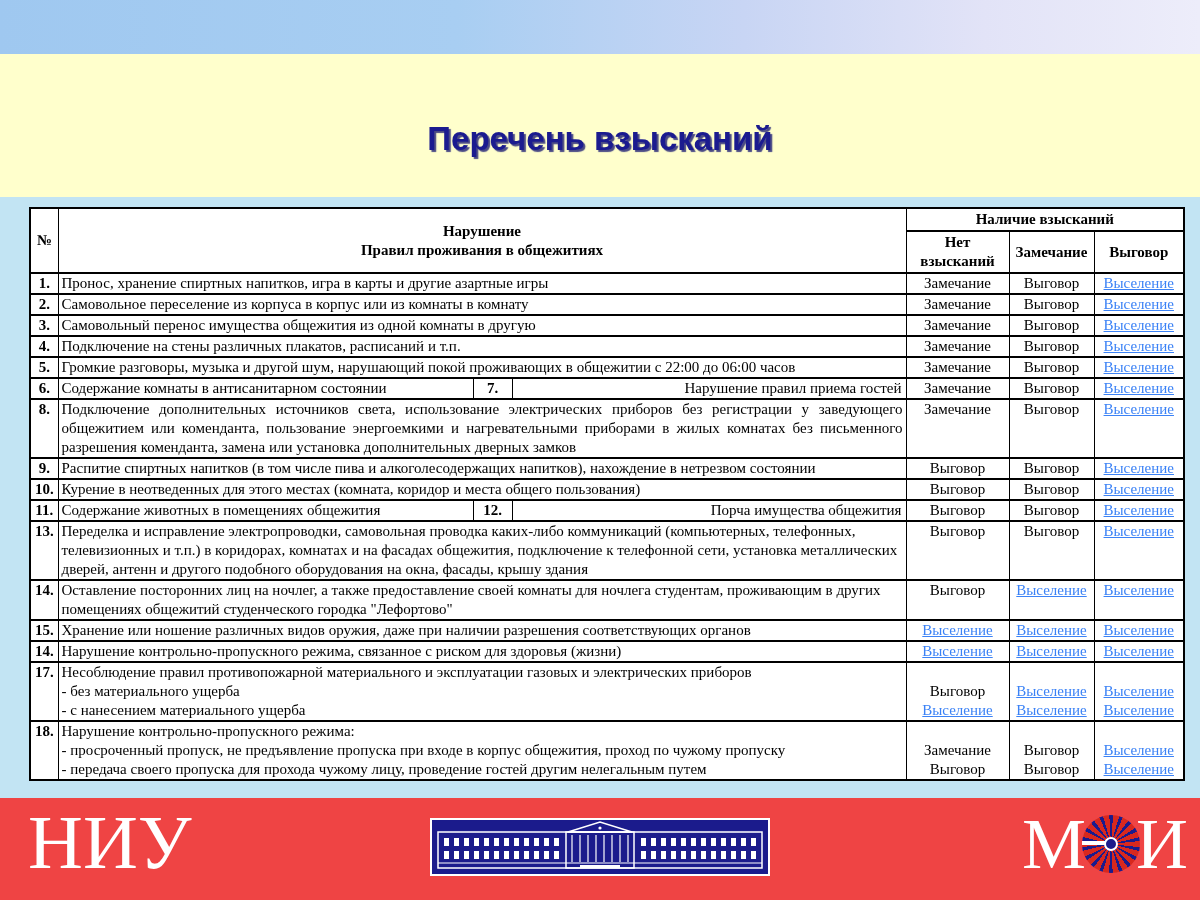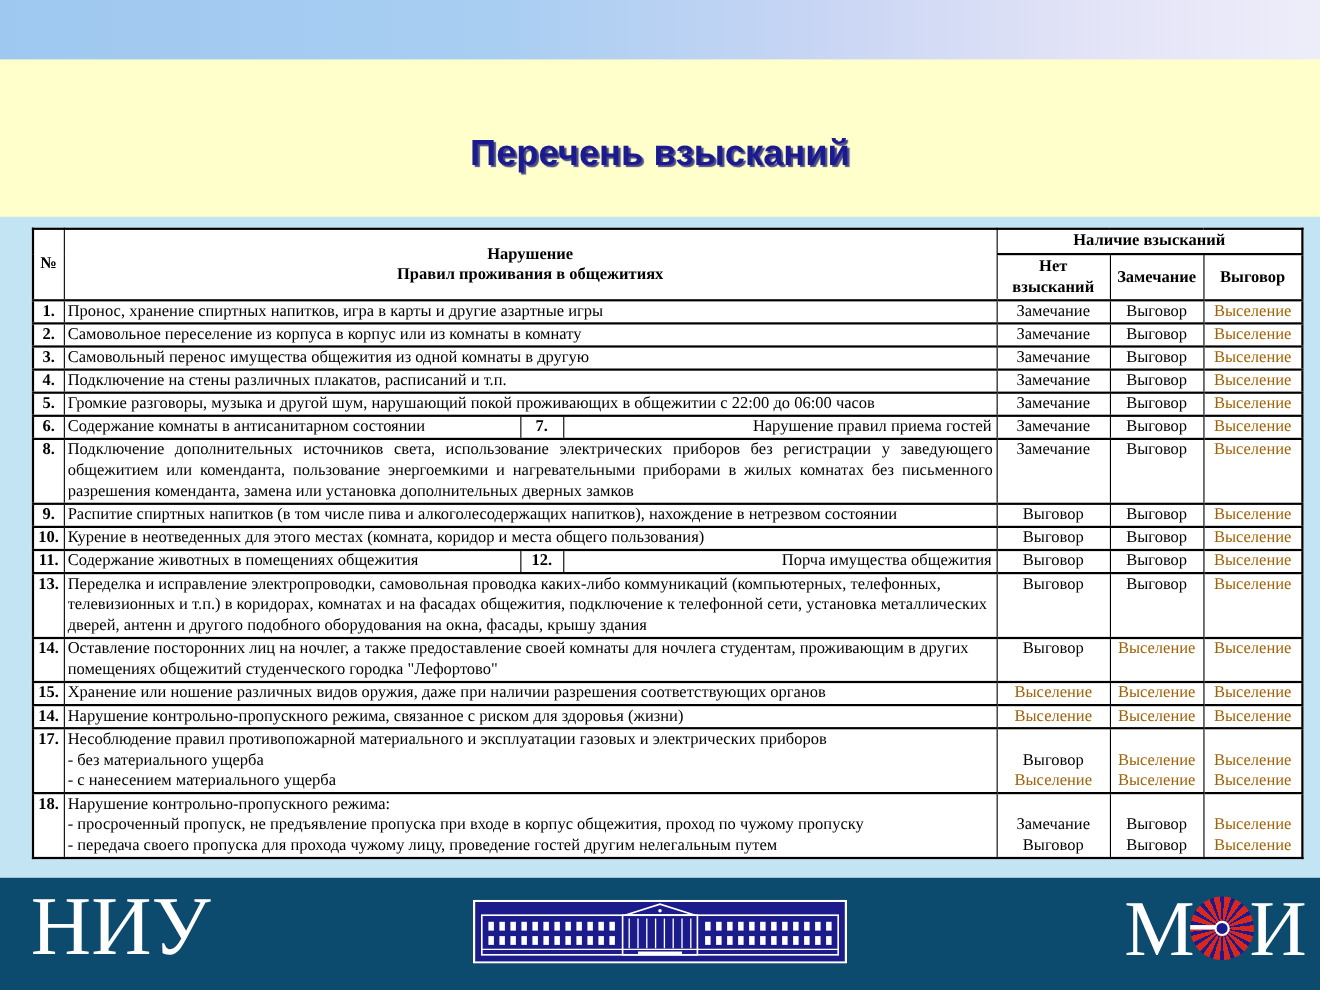--- a/index.html
+++ b/index.html
@@ -20,30 +20,30 @@
     width:1154px;table-layout:fixed;background:#ffffff;
     font-size:15px;color:#000;border:2px solid #000;}
   col.c1{width:28px;} col.c2{width:848px;} col.c3{width:103px;} col.c4{width:85px;} col.c5{width:90px;}
   .pen th,.pen td{border:1px solid #000;padding:0 3px;line-height:19px;vertical-align:top;}
   .pen thead th{border-bottom-width:2px;text-align:center;font-weight:bold;vertical-align:middle;padding:1px 2px;}
   .pen tbody td{border-top-width:2px;}
   td.c-num{text-align:center;font-weight:bold;padding:0 1px;}
   td.c-viol{text-align:left;}
   td.c-viol.justify{text-align:justify;font-family:Liberation Serif, serif;}
   td.c-pen{text-align:center;}
-  .red{color:#a16207;}
+  .red{color:#3b82f6;text-decoration:underline;}
   td.c-viol.splitcell{padding:0;margin-left:42px;}
   .split-flex{display:flex;align-items:stretch;height:100%;}
   .split-t1{flex:0 0 408px;padding:0 3px;}
   .split-n{flex:0 0 38px;border-left:1px solid #000;border-right:1px solid #000;
     text-align:center;font-weight:bold;}
   .split-t2{flex:1 1 auto;padding:0 4px;text-align:right;}
   .vline,.pline{line-height:19px;min-height:19px;}
 
-  .footer{position:absolute;left:0;top:798px;width:1200px;height:102px;background:#0c4a6e;}
+  .footer{position:absolute;left:0;top:798px;width:1200px;height:102px;background:#ef4444;}
   .niu{position:absolute;left:28px;top:6px;color:#ffffff;
     font-family:"Liberation Serif",serif;font-size:76px;line-height:76px;font-weight:400;}
   .mei{position:absolute;right:12px;top:10px;display:flex;align-items:center;
     color:#fff;font-family:"Liberation Serif",serif;font-size:72px;line-height:72px;}
   .mei .ltr{display:inline-block;}
   .sunburst{position:relative;width:58px;height:58px;margin:0 -4px;border-radius:50%;
     background:repeating-conic-gradient(from 4deg,#d8281e 0deg 12.5deg,#1b1b8c 12.5deg 20deg);}
   .sunburst::before{content:"";position:absolute;left:0;top:26px;width:26px;height:4px;background:#ffffff;}
   .sunburst::after{content:"";position:absolute;left:22px;top:22px;width:14px;height:14px;
     border-radius:50%;background:#1b1b8c;border:2px solid #ffffff;box-sizing:border-box;}

